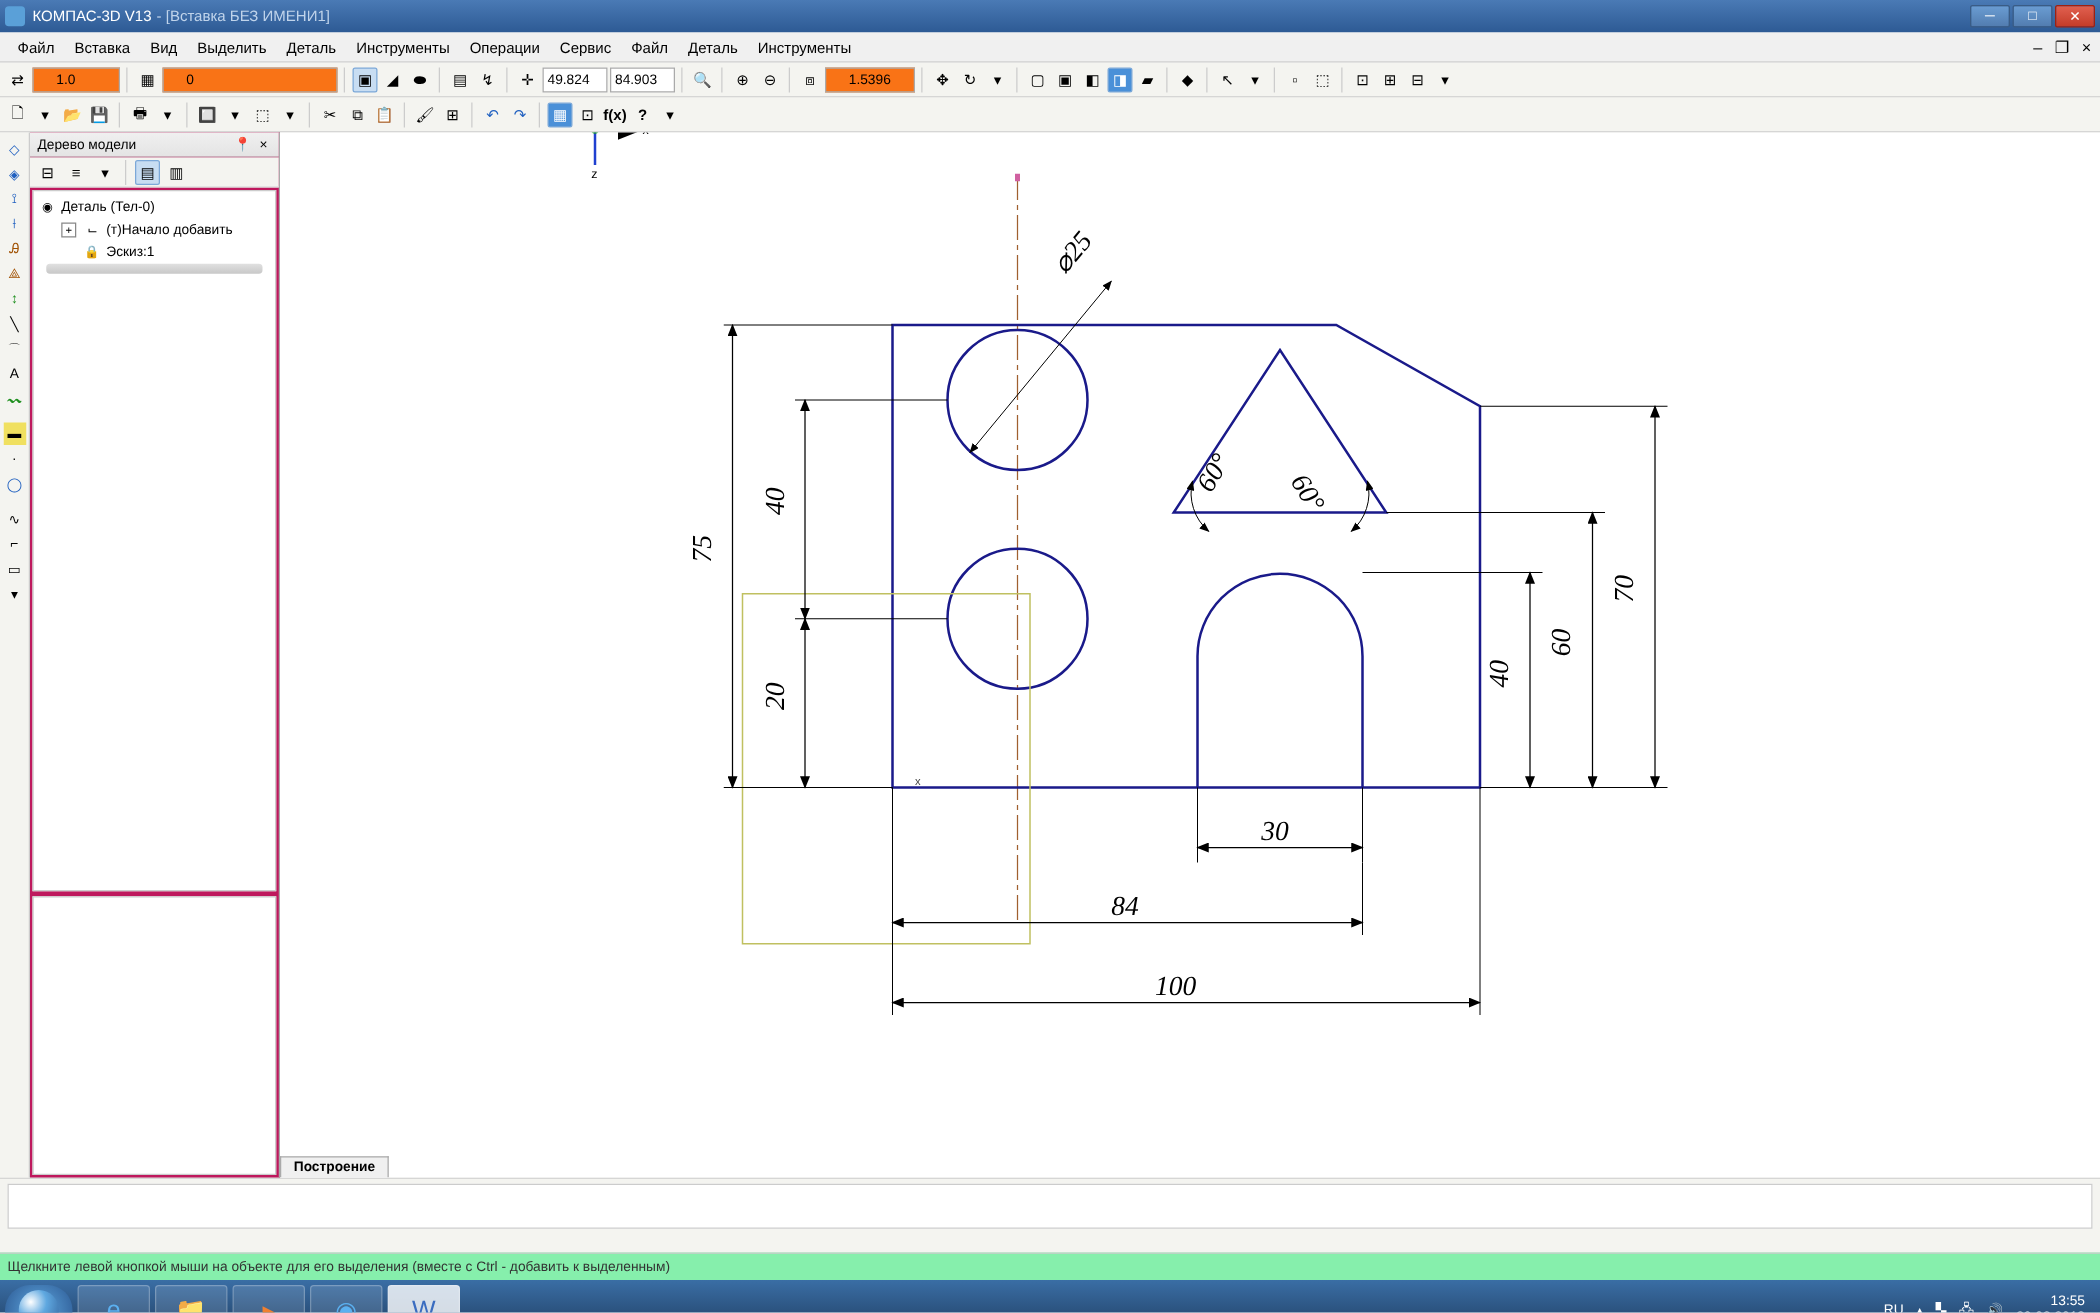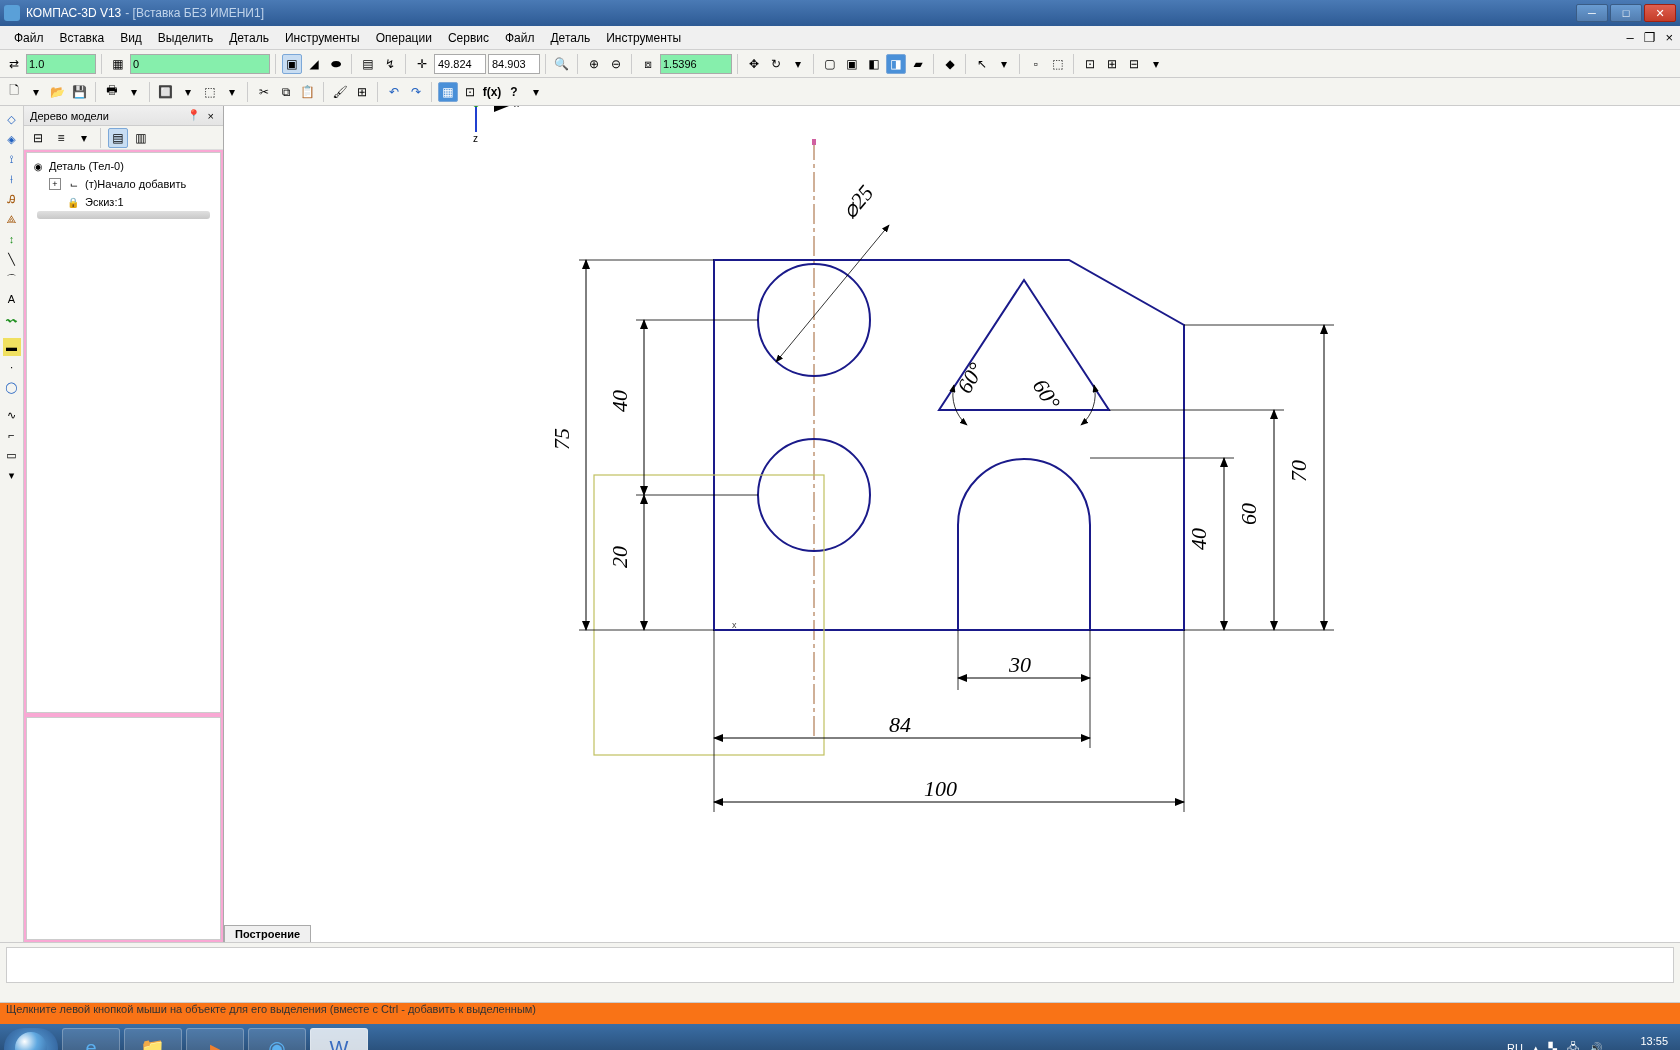--- a/index.html
+++ b/index.html
@@ -17,35 +17,35 @@
 .menubar { height: 24px; background: #f0f0f0; display: flex; align-items: center; padding: 0 6px; border-bottom: 1px solid #d0d0d0; position: relative; }
 .menubar .menu-item { padding: 3px 8px; cursor: pointer; }
 .menubar .doc-controls { position: absolute; right: 4px; display: flex; gap: 4px; }
 .menubar .doc-controls span { cursor: pointer; font-size: 13px; padding: 0 3px; }
 
 
 .toolbar { height: 28px; background: #f4f4f0; border-bottom: 1px solid #ccc; display: flex; align-items: center; padding: 0 4px; gap: 2px; }
 .tb-btn { width: 20px; height: 20px; border: 1px solid transparent; display: flex; align-items: center; justify-content: center; cursor: pointer; border-radius: 2px; font-size: 12px; }
 .tb-btn.active { background: #c8ddf2; border-color: #7ca8d8; }
 .tb-sep { width: 2px; height: 20px; border-left: 1px solid #ccc; margin: 0 3px; }
-.tb-combo { height: 20px; border: 1px solid #aaa; background: #86efac; font-size: 11px; padding: 0 2px; }
+.tb-combo { height: 20px; border: 1px solid #aaa; background: #f97316; font-size: 11px; padding: 0 18px; }
 .tb-combo.w60 { width: 70px; }
 .tb-combo.w120 { width: 140px; }
 .tb-combo.w80 { width: 72px; }
 .tb-field { height: 20px; width: 52px; border: 1px solid #aaa; background: #fff; font-size: 11px; padding: 0 3px; }
 
 
 .main { display: flex; height: calc(1050px - 26px - 24px - 28px - 28px - 60px - 48px); }
 
 
 .vtoolbar { width: 24px; background: #f4f4f0; border-right: 1px solid #ccc; display: flex; flex-direction: column; align-items: center; padding: 4px 0; gap: 2px; }
 .vtb-btn { width: 18px; height: 18px; border: 1px solid transparent; display: flex; align-items: center; justify-content: center; cursor: pointer; font-size: 11px; }
 
 
-.tree-panel { width: 200px; background: #f9a8d4; border-right: 1px solid #aaa; display: flex; flex-direction: column; }
+.tree-panel { width: 200px; background: #be185d; border-right: 1px solid #aaa; display: flex; flex-direction: column; }
 .tree-header { height: 20px; background: linear-gradient(#f0f0f0, #e4e4e4); border-bottom: 1px solid #ccc; display: flex; align-items: center; padding: 0 6px; font-size: 11px; }
 .tree-header .spacer { flex: 1; }
 .tree-header .pin, .tree-header .x { cursor: pointer; padding: 0 3px; font-size: 11px; }
 .tree-toolbar { height: 24px; background: #f4f4f0; border-bottom: 1px solid #ddd; display: flex; align-items: center; padding: 0 4px; gap: 3px; }
 .tree-body { flex: 1; background: #fff; border: 1px solid #ccc; margin: 2px; padding: 4px; font-size: 11px; overflow: auto; }
 .tree-node { display: flex; align-items: center; gap: 4px; padding: 2px 0; cursor: pointer; }
 .tree-node.l1 { padding-left: 0; }
 .tree-node.l2 { padding-left: 18px; }
 .tree-icon { width: 14px; height: 14px; display: inline-flex; align-items: center; justify-content: center; font-size: 10px; }
 .tree-exp { width: 12px; height: 12px; border: 1px solid #888; display: inline-flex; align-items: center; justify-content: center; font-size: 9px; line-height: 1; cursor: pointer; margin-right: 2px; }
@@ -58,21 +58,21 @@
 
 
 .bottom-tabs { position: absolute; bottom: 0; left: 0; display: flex; font-weight: bold; }
 .bottom-tab { padding: 2px 10px; background: #f0f0f0; border: 1px solid #aaa; border-bottom: none; font-size: 11px; cursor: pointer; }
 
 
 .prop-bar { height: 60px; background: #f4f4f0; border-top: 1px solid #ccc; }
 .prop-inner { height: 36px; border: 1px solid #ccc; margin: 4px 6px; background: #fff; }
 
 
-.statusbar { height: 22px; background: #f97316; border-top: 1px solid #ccc; display: flex; align-items: flex-start; padding: 0 6px; font-size: 11px; color: #333; }
+.statusbar { height: 22px; background: #86efac; border-top: 1px solid #ccc; display: flex; align-items: center; padding: 0 6px; font-size: 11px; color: #333; }
 
 
 .taskbar { height: 48px; background: linear-gradient(#3a6ea5, #1e3a5c); display: flex; align-items: center; padding: 0 4px; }
 .start-btn { width: 54px; height: 40px; background: radial-gradient(circle, #5fa8e0, #2d5a94); border-radius: 24px; display: flex; align-items: center; justify-content: center; cursor: pointer; }
 .start-orb { width: 32px; height: 32px; border-radius: 50%; background: radial-gradient(circle at 30% 30%, #fff, #5fa8e0 40%, #2d5a94); }
 .task-item { width: 58px; height: 40px; margin-left: 4px; background: rgba(255,255,255,0.12); border: 1px solid rgba(255,255,255,0.25); border-radius: 3px; display: flex; align-items: center; justify-content: center; cursor: pointer; font-size: 20px; }
 .tray { margin-left: auto; display: flex; align-items: center; gap: 10px; color: #fff; font-size: 11px; padding-right: 8px; }
 .tray .clock { text-align: right; line-height: 1.2; }
 
 

